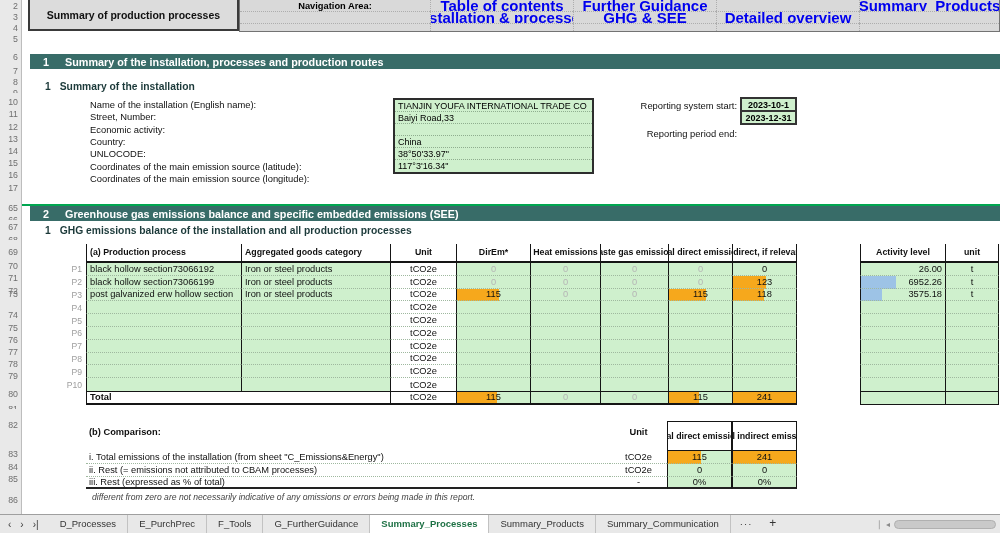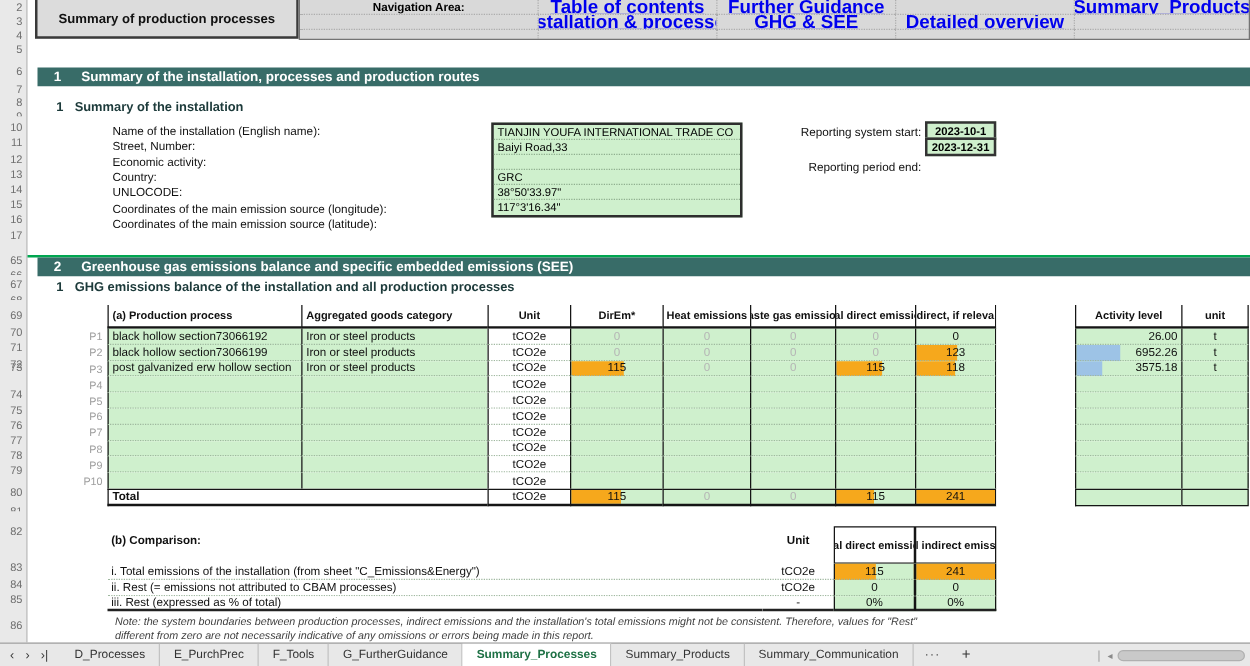--- a/index.html
+++ b/index.html
@@ -175,28 +175,28 @@
     <span>1</span>
     <span>Summary of the installation</span>
   </div>
 
   <div id="flabels">
     <div>Name of the installation (English name):</div>
     <div>Street, Number:</div>
     <div>Economic activity:</div>
     <div>Country:</div>
     <div>UNLOCODE:</div>
+    <div>Coordinates of the main emission source (latitude):</div>
     <div>Coordinates of the main emission source (longitude):</div>
-    <div>Coordinates of the main emission source (latitude):</div>
   </div>
   <div id="fvalues">
     <div>TIANJIN YOUFA INTERNATIONAL TRADE CO</div>
     <div>Baiyi Road,33</div>
     <div></div>
-    <div>GRC</div>
+    <div>China</div>
     <div>38°50'33.97"</div>
     <div>117°3'16.34"</div>
   </div>
   <div class="rlabel" style="top:100px">Reporting system start:</div>
   <div class="rlabel" style="top:128px">Reporting period end:</div>
   <div class="rbox" style="top:97px">2023-10-1</div>
   <div class="rbox" style="top:110px">2023-12-31</div>
 
   <div class="greenline"></div>
   <div class="band" style="top:206px">
@@ -385,21 +385,20 @@
     <div class="gc bl br dot num">0</div>
 
     <div class="pl"></div>
     <div class="wc txt lastrow">iii. Rest (expressed as % of total)</div>
     <div class="wc num lastrow">-</div>
     <div class="gc bl br num lastrow">0%</div>
     <div class="gc bl br num lastrow">0%</div>
   </div>
 
   <div id="note">
-    <div>Note: the system boundaries between production processes, indirect emissions and the installation's total emissions might not be consistent. Therefore, values for "Rest"</div>
     <div>different from zero are not necessarily indicative of any omissions or errors being made in this report.</div>
   </div>
 
   <div id="tabbar">
     <div id="tabnav">
       <span>‹</span>
       <span>›</span>
       <span>›|</span>
     </div>
     <div class="tab">D_Processes</div>

